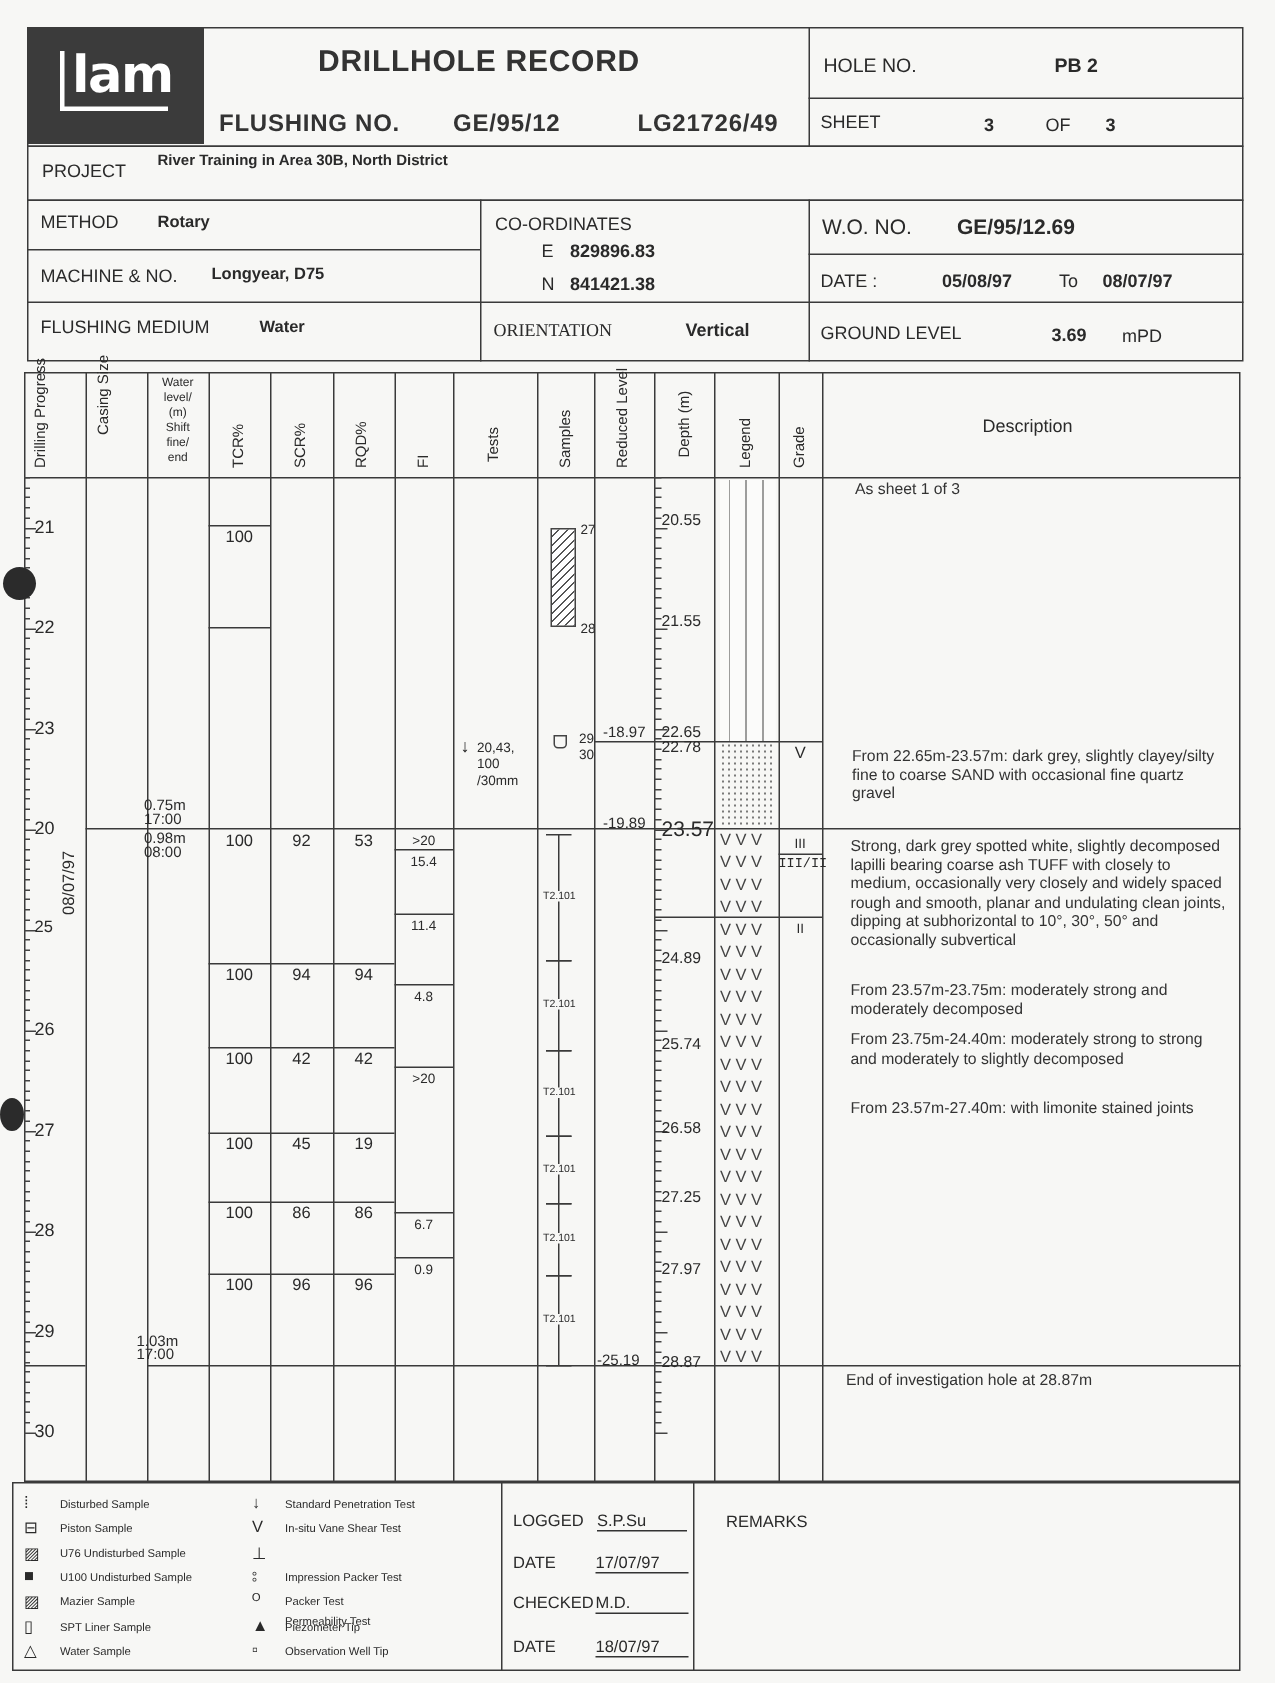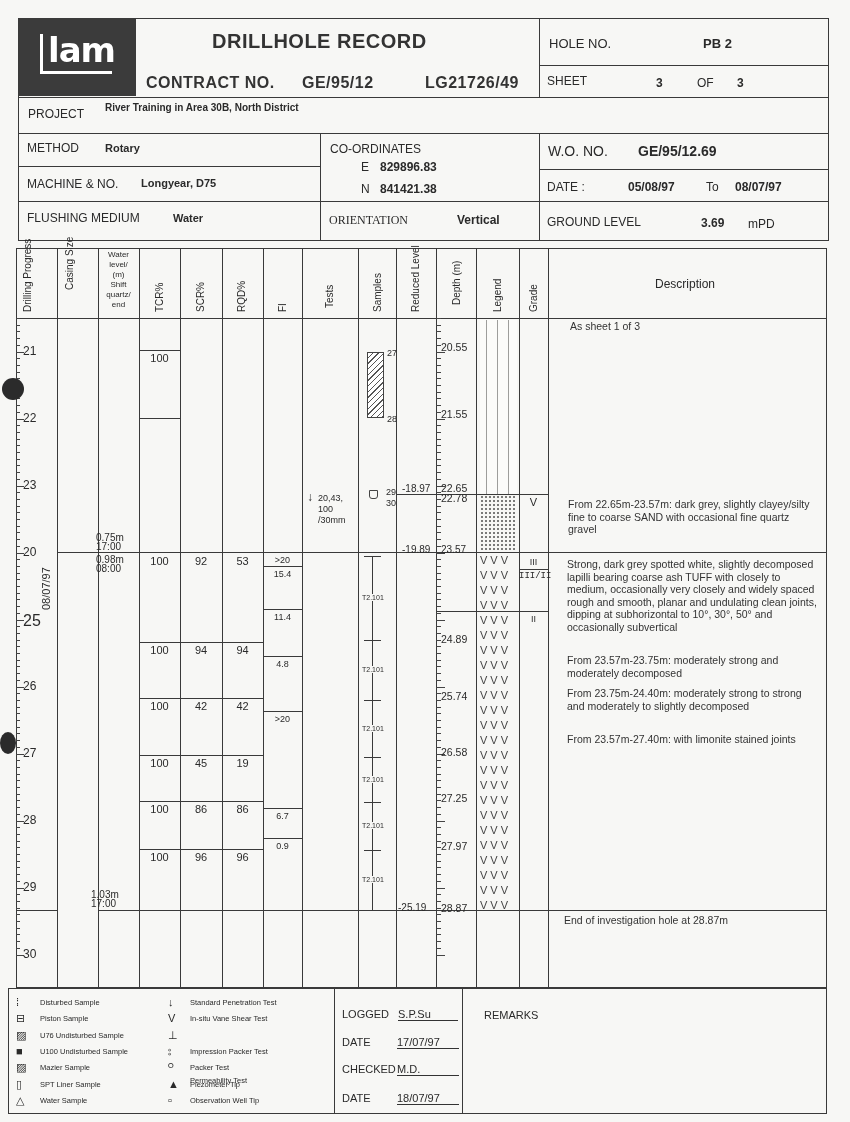--- a/index.html
+++ b/index.html
@@ -30,21 +30,21 @@
 </head>
 <body>
 
 <div class="box" style="left:18px;top:18px;width:811px;height:80px;"></div>
 <div class="logo">
   <div class="logo-bar"></div>
   <div class="logo-under"></div>
   <span class="logo-text" style="left:30px;">lam</span>
 </div>
 <div class="title" style="left:212px;top:30px;">DRILLHOLE RECORD</div>
-<div class="sub" style="left:146px;top:74px;">CONTRACT NO.</div>
+<div class="sub" style="left:146px;top:74px;">FLUSHING NO.</div>
 <div class="sub" style="left:302px;top:74px;">GE/95/12</div>
 <div class="sub" style="left:425px;top:74px;">LG21726/49</div>
 <div class="ln" style="left:539px;top:18px;width:1px;height:80px;"></div>
 <div class="ln" style="left:539px;top:65px;width:290px;height:1px;"></div>
 <div class="lbl" style="left:549px;top:36px;font-size:13px;">HOLE NO.</div>
 <div class="lbl bold" style="left:703px;top:36px;font-size:13px;">PB 2</div>
 <div class="lbl" style="left:547px;top:74px;">SHEET</div>
 <div class="lbl bold" style="left:656px;top:76px;">3</div>
 <div class="lbl" style="left:697px;top:76px;">OF</div>
 <div class="lbl bold" style="left:737px;top:76px;">3</div>
@@ -103,21 +103,21 @@
     <div class="ln" style="left: 548px; top: 248px; width: 1px; height: 740px;"></div>
   </div>
 
 <div class="colhead" style="left:22px;top:312px;width:62px;"><span>Drilling Progress</span></div>
 <div class="colhead" style="left:64px;top:290px;"><span>Casing Size</span></div>
 <div class="abs" style="left:98px;top:250px;width:41px;font-size:8px;text-align:center;line-height:10px;">
   <div>Water</div>
     <div>level/</div>
     <div>(m)</div>
     <div>Shift</div>
-    <div>quartz/</div>
+    <div>fine/</div>
     <div>end</div>
 </div>
 <div class="colhead" style="left:154px;top:312px;"><span>TCR%</span></div>
 <div class="colhead" style="left:195px;top:312px;"><span>SCR%</span></div>
 <div class="colhead" style="left:236px;top:312px;"><span>RQD%</span></div>
 <div class="colhead" style="left:277px;top:312px;"><span>FI</span></div>
 <div class="colhead" style="left:324px;top:308px;"><span>Tests</span></div>
 <div class="colhead" style="left:372px;top:312px;"><span>Samples</span></div>
 <div class="colhead" style="left:410px;top:312px;width:56px;"><span>Reduced Level</span></div>
 <div class="colhead" style="left:451px;top:305px;width:42px;"><span>Depth (m)</span></div>
@@ -219,21 +219,21 @@
     <div class="tick" style="left: 16px; top: 921px; width: 4px;"></div>
     <div class="tick" style="left: 16px; top: 927.7px; width: 4px;"></div>
     <div class="tick" style="left: 16px; top: 934.4px; width: 4px;"></div>
     <div class="tick" style="left: 16px; top: 941.1px; width: 4px;"></div>
     <div class="tick" style="left: 16px; top: 947.8px; width: 4px;"></div>
     <div class="tick" style="left: 16px; top: 954.5px; width: 8px;"></div>
     <div class="abs" style="left: 23px; top: 343.5px; font-size: 12px;">21</div>
     <div class="abs" style="left: 23px; top: 410.5px; font-size: 12px;">22</div>
     <div class="abs" style="left: 23px; top: 477.5px; font-size: 12px;">23</div>
     <div class="abs" style="left: 23px; top: 544.5px; font-size: 12px;">20</div>
-    <div class="abs" style="left: 23px; top: 611.5px; font-size: 16px;">25</div>
+    <div class="abs" style="left: 23px; top: 611.5px; font-size: 11px;">25</div>
     <div class="abs" style="left: 23px; top: 678.5px; font-size: 12px;">26</div>
     <div class="abs" style="left: 23px; top: 745.5px; font-size: 12px;">27</div>
     <div class="abs" style="left: 23px; top: 812.5px; font-size: 12px;">28</div>
     <div class="abs" style="left: 23px; top: 879.5px; font-size: 12px;">29</div>
     <div class="abs" style="left: 23px; top: 946.5px; font-size: 12px;">30</div>
   </div>
 <div class="abs" style="left:40px;top:610px;font-size:11px;transform:rotate(-90deg);transform-origin:left top;white-space:nowrap;">08/07/97</div>
 <div class="ln" style="left:16px;top:910px;width:41px;height:1px;"></div>
 
 <div class="abs" style="left:2px;top:378px;width:22px;height:22px;border-radius:50%;background:#2b2b2b;"></div>
@@ -437,21 +437,21 @@
     <div class="tick" style="left: 436px; top: 927.7px; width: 5px;"></div>
     <div class="tick" style="left: 436px; top: 934.4px; width: 5px;"></div>
     <div class="tick" style="left: 436px; top: 941.1px; width: 5px;"></div>
     <div class="tick" style="left: 436px; top: 947.8px; width: 5px;"></div>
     <div class="tick" style="left: 436px; top: 954.5px; width: 9px;"></div>
   </div>
 <div class="abs" style="left:441px;top:341px;font-size:10.5px;">20.55</div>
 <div class="abs" style="left:441px;top:408px;font-size:10.5px;">21.55</div>
 <div class="abs" style="left:441px;top:482px;font-size:10.5px;">22.65</div>
 <div class="abs" style="left:441px;top:492px;font-size:10.5px;">22.78</div>
-<div class="abs" style="left:441px;top:544px;font-size:10px;">23.57</div>
+<div class="abs" style="left:441px;top:544px;font-size:14px;">23.57</div>
 <div class="abs" style="left:441px;top:633px;font-size:10.5px;">24.89</div>
 <div class="abs" style="left:441px;top:690px;font-size:10.5px;">25.74</div>
 <div class="abs" style="left:441px;top:746px;font-size:10.5px;">26.58</div>
 <div class="abs" style="left:441px;top:792px;font-size:10.5px;">27.25</div>
 <div class="abs" style="left:441px;top:840px;font-size:10.5px;">27.97</div>
 <div class="abs" style="left:441px;top:902px;font-size:10.5px;">28.87</div>
 
 <div class="abs" style="left:480px;top:320px;width:37px;height:174px;background:repeating-linear-gradient(90deg,#fff 0 6px,#555 6px 7px,#fff 7px 11px),#fff;opacity:0.55;"></div>
 <div class="abs" style="left:480px;top:495px;width:37px;height:57px;background:radial-gradient(#444 0.8px,transparent 1px) 0 0/4px 4px;opacity:0.7;"></div>
 <div class="abs" style="left:480px;top:553px;width:37px;height:357px;font-size:11px;line-height:15px;color:#444;overflow:hidden;letter-spacing:3px;" id="tuff">VVV VVV VVV VVV VVV VVV VVV VVV VVV VVV VVV VVV VVV VVV VVV VVV VVV VVV VVV VVV VVV VVV VVV VVV VVV VVV VVV VVV VVV VVV VVV VVV VVV VVV VVV VVV VVV VVV VVV VVV VVV VVV VVV VVV VVV VVV VVV VVV VVV VVV VVV VVV VVV VVV VVV VVV VVV VVV VVV VVV VVV VVV VVV VVV VVV VVV VVV VVV VVV VVV VVV VVV VVV VVV VVV VVV VVV VVV VVV VVV </div>

